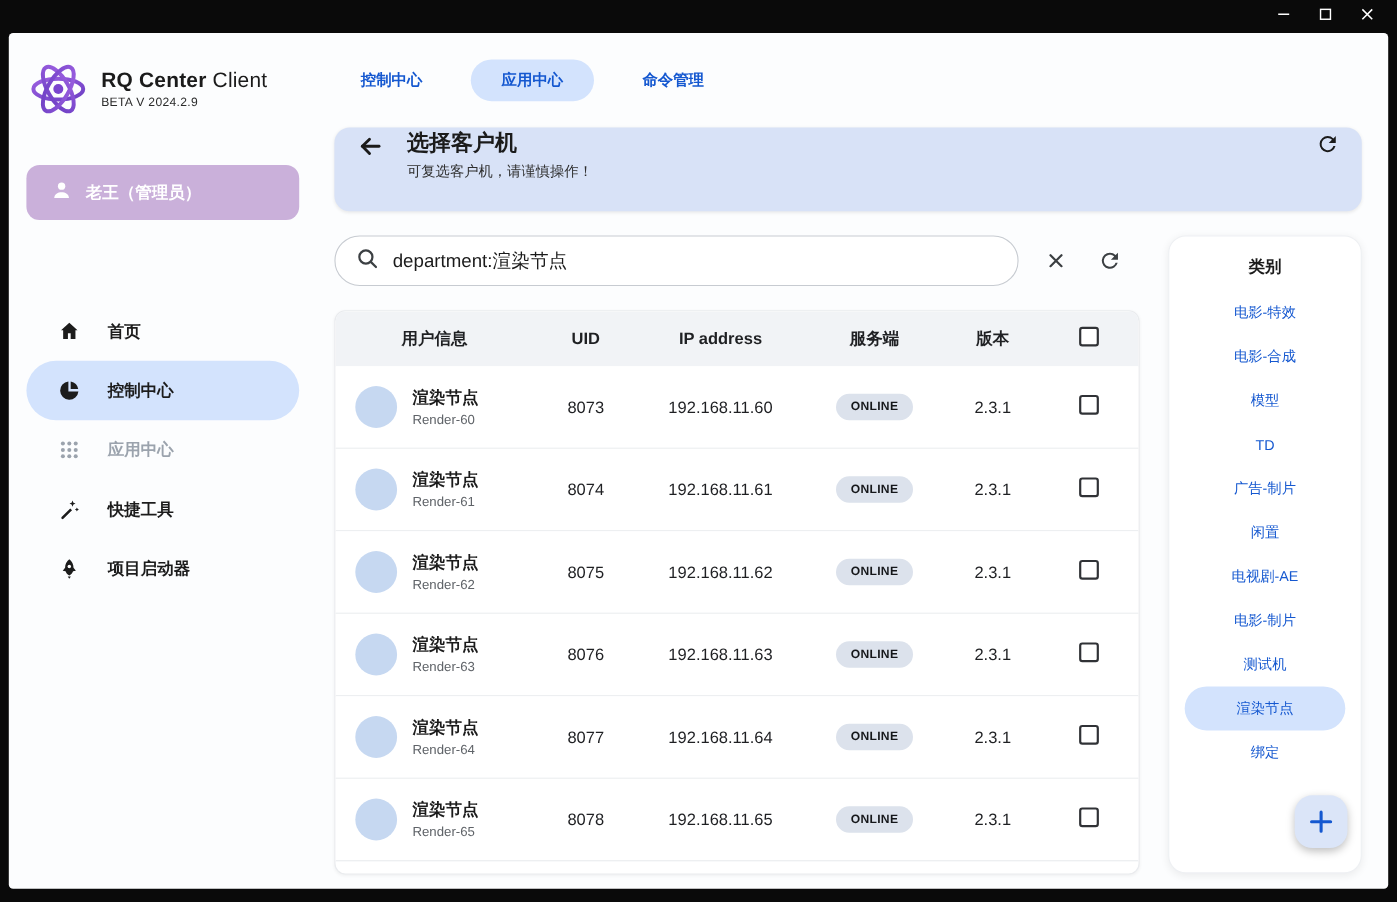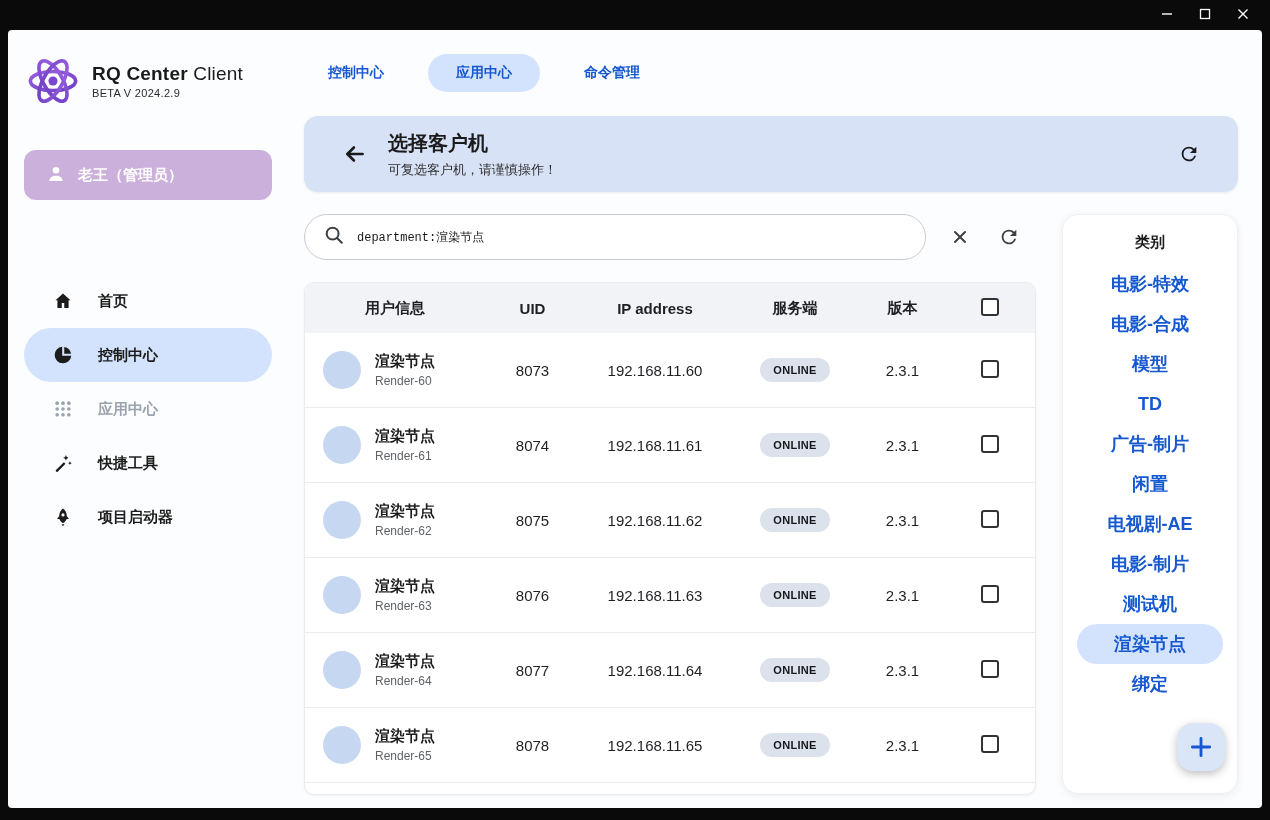--- a/index.html
+++ b/index.html
@@ -44,41 +44,41 @@
   .nav-icon { width:22px; display:flex; justify-content:center; }
 
   
   .main { flex:1; padding:0 24px 0 16px; position:relative; }
   .tabs { height:86px; display:flex; align-items:center; gap:44px; padding-left:24px; }
   .tab { color:#1558d0; font-size:14px; font-weight:bold; cursor:pointer; padding:10px 0; }
   .tab.active { background:#d3e3fd; border-radius:20px; padding:10px 28px; }
 
   .header-card {
     height:76px; background:#d8e2f7; border-radius:14px;
-    display:flex; align-items:center; padding:0 34px;
+    display:flex; align-items:flex-start; padding:0 16px;
     box-shadow:0 1px 3px rgba(0,0,0,.08);
   }
   .icon-btn { background:none; border:none; cursor:pointer; display:flex; align-items:center; justify-content:center; padding:4px; }
   .header-text { margin-left:16px; }
   .page-title { font-size:20px; font-weight:bold; color:#1b1b1b; }
   .page-subtitle { font-size:13px; color:#2e2e2e; margin-top:4px; }
   .header-refresh { margin-left:auto; }
 
   .content-row { display:flex; gap:26px; margin-top:22px; }
   .left-col { width:732px; flex:none; }
 
   .search-row { display:flex; align-items:center; gap:20px; margin-bottom:22px; }
   .search-box {
     width:622px; height:46px; background:#fff;
     border:1px solid #c7cbd1; border-radius:23px;
     display:flex; align-items:center; gap:12px; padding:0 18px;
   }
   .search-input {
-    flex:1; border:none; outline:none; font-size:12px; color:#1b1b1b; background:transparent;
-    font-family:Liberation Mono, monospace;
+    flex:1; border:none; outline:none; font-size:17px; color:#1b1b1b; background:transparent;
+    font-family:Liberation Sans, sans-serif;
   }
 
   
   .table {
     width:732px; height:513px; background:#fff;
     border:1px solid #e9ebee; border-radius:10px; overflow:hidden;
     box-shadow:0 1px 3px rgba(0,0,0,.05);
   }
   .thead, .trow {
     display:grid; grid-template-columns:180px 95px 150px 130px 85px 90px;
@@ -107,21 +107,21 @@
   
   .cat-panel {
     width:176px; height:580px; flex:none; position:relative;
     background:#fff; border:1px solid #eef0f3; border-radius:16px;
     box-shadow:0 2px 8px rgba(0,0,0,.07);
     padding:18px 10px 0;
   }
   .cat-title { text-align:center; font-size:15px; font-weight:bold; color:#1b1b1b; margin-bottom:12px; }
   .cat-item {
     height:40px; display:flex; align-items:center; justify-content:center;
-    color:#1558d0; font-size:18px; font-weight:bold; cursor:pointer;
+    color:#1558d0; font-size:13px; font-weight:normal; cursor:pointer;
     border-radius:20px; margin:0 4px;
   }
   .cat-item.active { background:#d3e3fd; }
   .fab {
     position:absolute; right:12px; bottom:22px; width:48px; height:48px;
     border:none; border-radius:16px; background:#dbe5f8; cursor:pointer;
     display:flex; align-items:center; justify-content:center;
     box-shadow:0 3px 8px rgba(0,0,0,.25);
   }
 </style>

